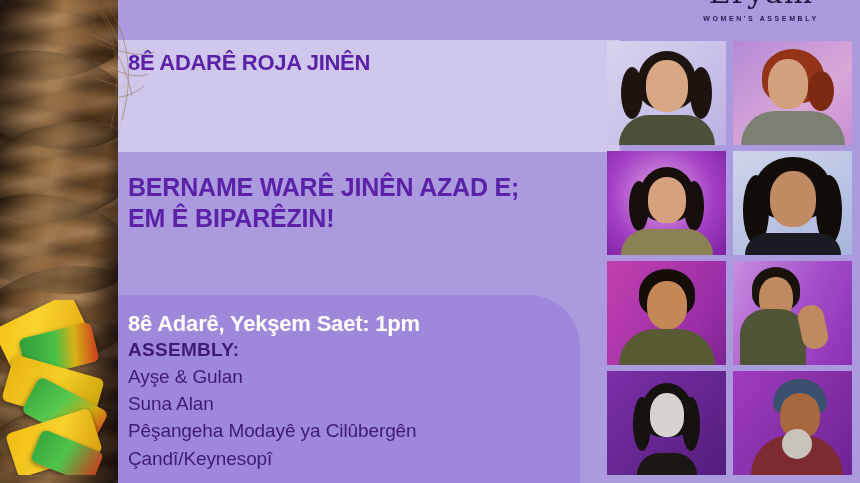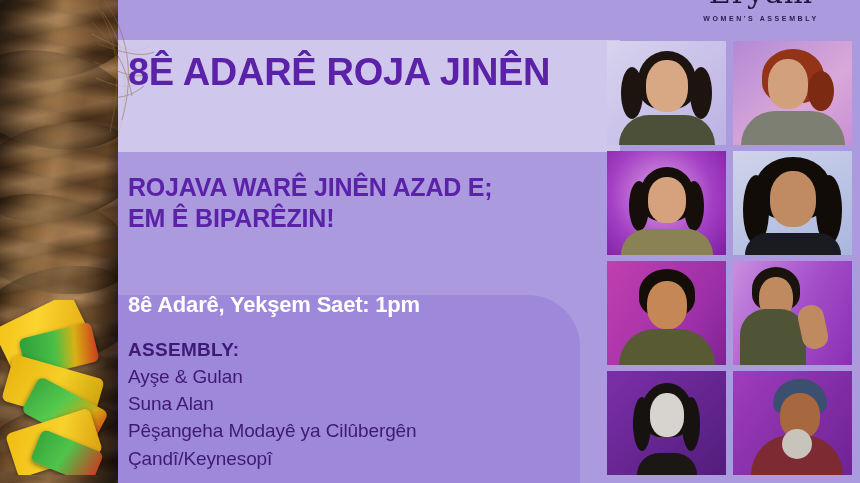--- a/index.html
+++ b/index.html
@@ -154,40 +154,40 @@
     transform: rotate(22deg);
     background: linear-gradient(100deg,#36a83d 0%,#4fc44a 45%,#cb3a1e 100%);
   }
 
   
   .headline {
     position: absolute;
     left: 128px; top: 50px;
     width: 470px;
     color: #5b21a8;
-    font-size: 38px;
+    font-size: 22px;
     font-weight: 700;
     line-height: 1.21;
     letter-spacing: -0.3px;
   }
   .subhead {
     position: absolute;
     left: 128px; top: 172px;
     width: 470px;
     color: #5b21a8;
     font-size: 25px;
     font-weight: 700;
     line-height: 1.24;
     letter-spacing: -0.2px;
   }
 
   
   .datetime {
     position: absolute;
-    left: 128px; top: 292px;
+    left: 128px; top: 311px;
     color: #ffffff;
     font-size: 22px;
     font-weight: 700;
     letter-spacing: -0.2px;
   }
   .program {
     position: absolute;
     left: 128px; top: 336px;
     width: 430px;
     color: #3f1a74;
@@ -312,21 +312,21 @@
   <div class="logo">
     <div class="logo-word">Eryam</div>
     <div class="logo-sub">WOMEN'S ASSEMBLY</div>
   </div>
 
   <div class="headline">
     <div>8Ê ADARÊ ROJA JINÊN</div>
   </div>
 
   <div class="subhead">
-    <div>ROJAVA WARÊ JINÊN AZAD E;</div>
+    <div>BERNAME WARÊ JINÊN AZAD E;</div>
     <div>EM Ê BIPARÊZIN!</div>
   </div>
 
   <div class="datetime">8ê Adarê, Yekşem Saet: 1pm</div>
 
   <div class="program">
     <div class="label">ASSEMBLY:</div>
     <div>Ayşe &amp; Gulan</div>
     <div>Suna Alan</div>
     <div class="strong">Pêşangeha Modayê ya Cilûbergên</div>

